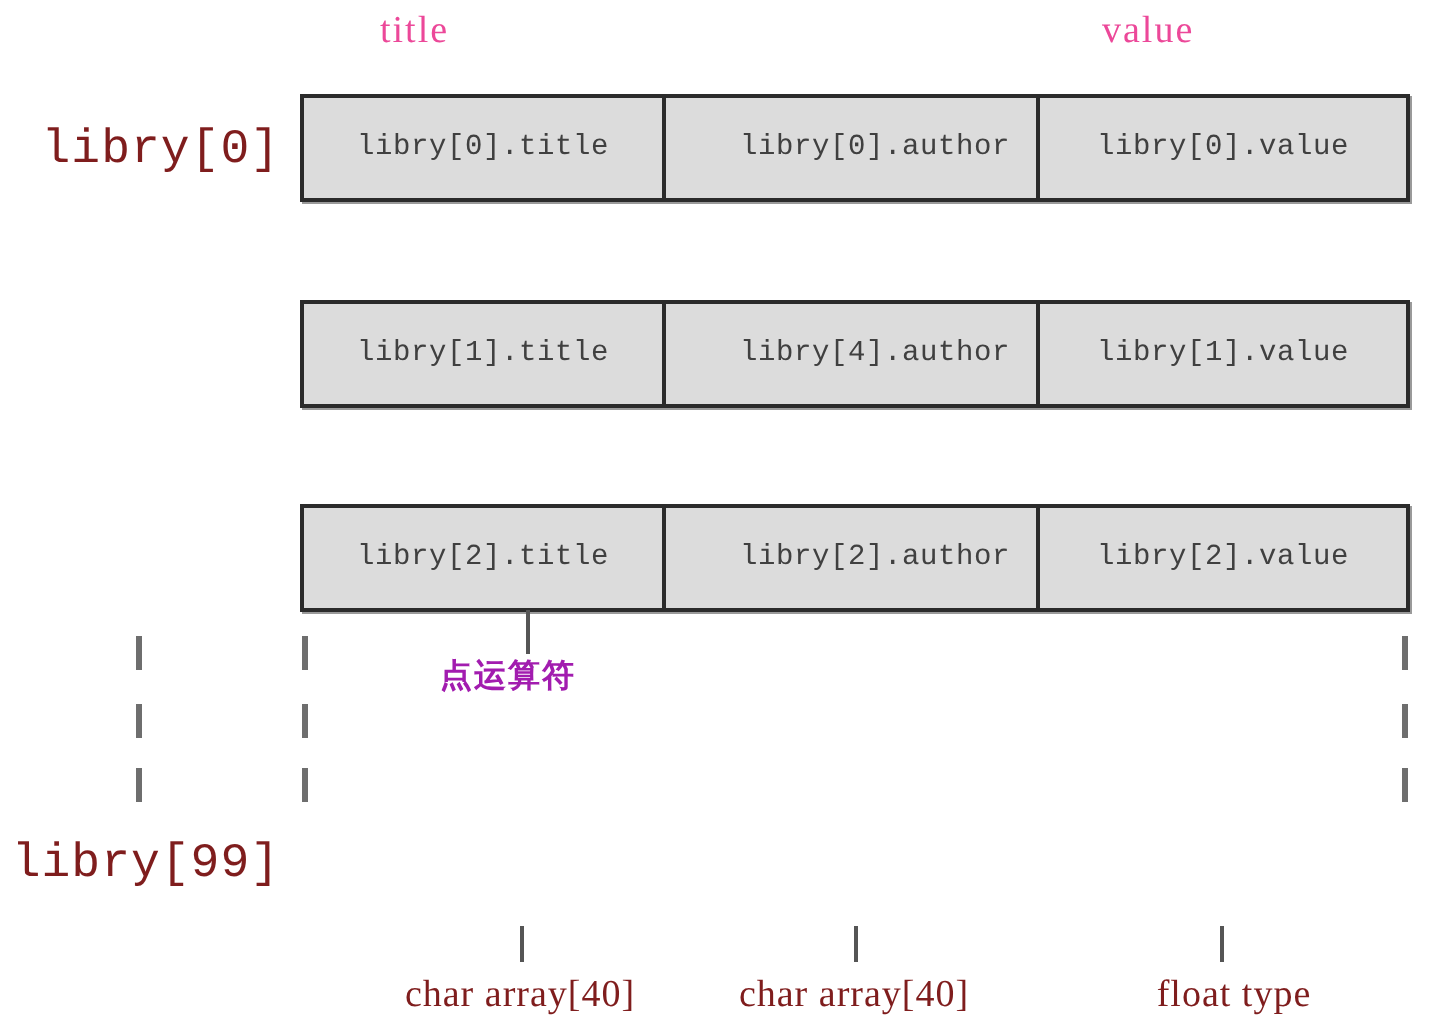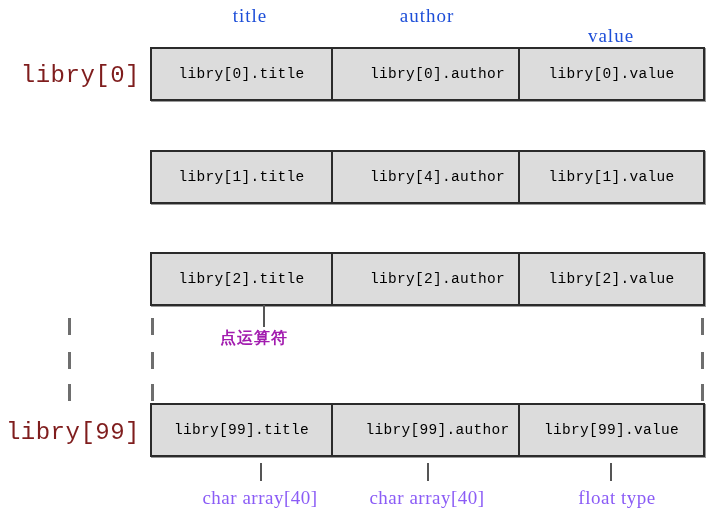--- a/index.html
+++ b/index.html
@@ -14,22 +14,21 @@
     background: #ffffff;
     overflow: hidden;
     font-family: "Liberation Mono", "DejaVu Sans Mono", monospace;
   }
 
   
   .col-header {
     position: absolute;
     font-family: "Liberation Serif", "DejaVu Serif", serif;
     font-size: 19px;
-    color: #1d4ed8;
-    text-align: center;
+    color: #ec4899;
     white-space: nowrap;
     letter-spacing: 1px;
   }
 
   
   .row-label {
     position: absolute;
     font-family: "Liberation Mono", "DejaVu Sans Mono", monospace;
     font-size: 24px;
     color: #7f1d1d;
@@ -50,21 +49,21 @@
     border: 2px solid #2b2b2b;
     box-shadow: 1px 1px 0 #9a9a9a;
   }
   .cell {
     box-sizing: border-box;
     display: flex;
     align-items: center;
     justify-content: center;
     font-family: "Liberation Mono", "DejaVu Sans Mono", monospace;
     font-size: 14.5px;
-    color: #000000;
+    color: #404040;
     white-space: nowrap;
     letter-spacing: 0.3px;
   }
   .cell-title  { width: 181px; border-right: 2px solid #2b2b2b; }
   .cell-author { width: 187px; border-right: 2px solid #2b2b2b; padding-left: 24px; }
   .cell-value  { flex: 1 1 auto; }
 
   
   .dash-col {
     position: absolute;
@@ -92,34 +91,33 @@
     font-size: 16px;
     font-weight: bold;
     color: #a21caf;
     white-space: nowrap;
     letter-spacing: 1px;
   }
   .annot-type {
     position: absolute;
     font-family: "Liberation Serif", "DejaVu Serif", serif;
     font-size: 19px;
-    color: #8b5cf6;
+    color: #7f1d1d;
     white-space: nowrap;
     text-align: center;
     letter-spacing: 0.5px;
   }
 </style>
 </head>
 <body>
 
 <div id="canvas">
 
   <div class="col-header" style="left:190px; top:5px; width:120px;">title</div>
-  <div class="col-header" style="left:367px; top:5px; width:120px;">author</div>
-  <div class="col-header" style="left:551px; top:5px; width:120px;margin-top:20px;">value</div>
+  <div class="col-header" style="left:551px; top:5px; width:120px;">value</div>
 
   <div class="row-label" style="left:0px; top:62px; width:140px;">libry[0]</div>
   <div class="struct-row" style="top:47px;">
     <div class="cell cell-title">libry[0].title</div>
     <div class="cell cell-author">libry[0].author</div>
     <div class="cell cell-value">libry[0].value</div>
   </div>
 
   <div class="struct-row" style="top:150px;">
     <div class="cell cell-title">libry[1].title</div>
@@ -146,25 +144,20 @@
     <div class="dash-seg" style="top:352px;"></div>
     <div class="dash-seg" style="top:384px;"></div>
   </div>
   <div class="dash-col" style="left:701px; top:0;">
     <div class="dash-seg" style="top:318px;"></div>
     <div class="dash-seg" style="top:352px;"></div>
     <div class="dash-seg" style="top:384px;"></div>
   </div>
 
   <div class="row-label" style="left:0px; top:419px; width:140px;">libry[99]</div>
-  <div class="struct-row" style="top:403px;">
-    <div class="cell cell-title">libry[99].title</div>
-    <div class="cell cell-author">libry[99].author</div>
-    <div class="cell cell-value">libry[99].value</div>
-  </div>
 
   <div class="leader" style="left:260px; top:463px; height:18px;"></div>
   <div class="leader" style="left:427px; top:463px; height:18px;"></div>
   <div class="leader" style="left:610px; top:463px; height:18px;"></div>
 
   <div class="annot-type" style="left:180px; top:487px; width:160px;">char array[40]</div>
   <div class="annot-type" style="left:347px; top:487px; width:160px;">char array[40]</div>
   <div class="annot-type" style="left:547px; top:487px; width:140px;">float type</div>
 
 </div>

